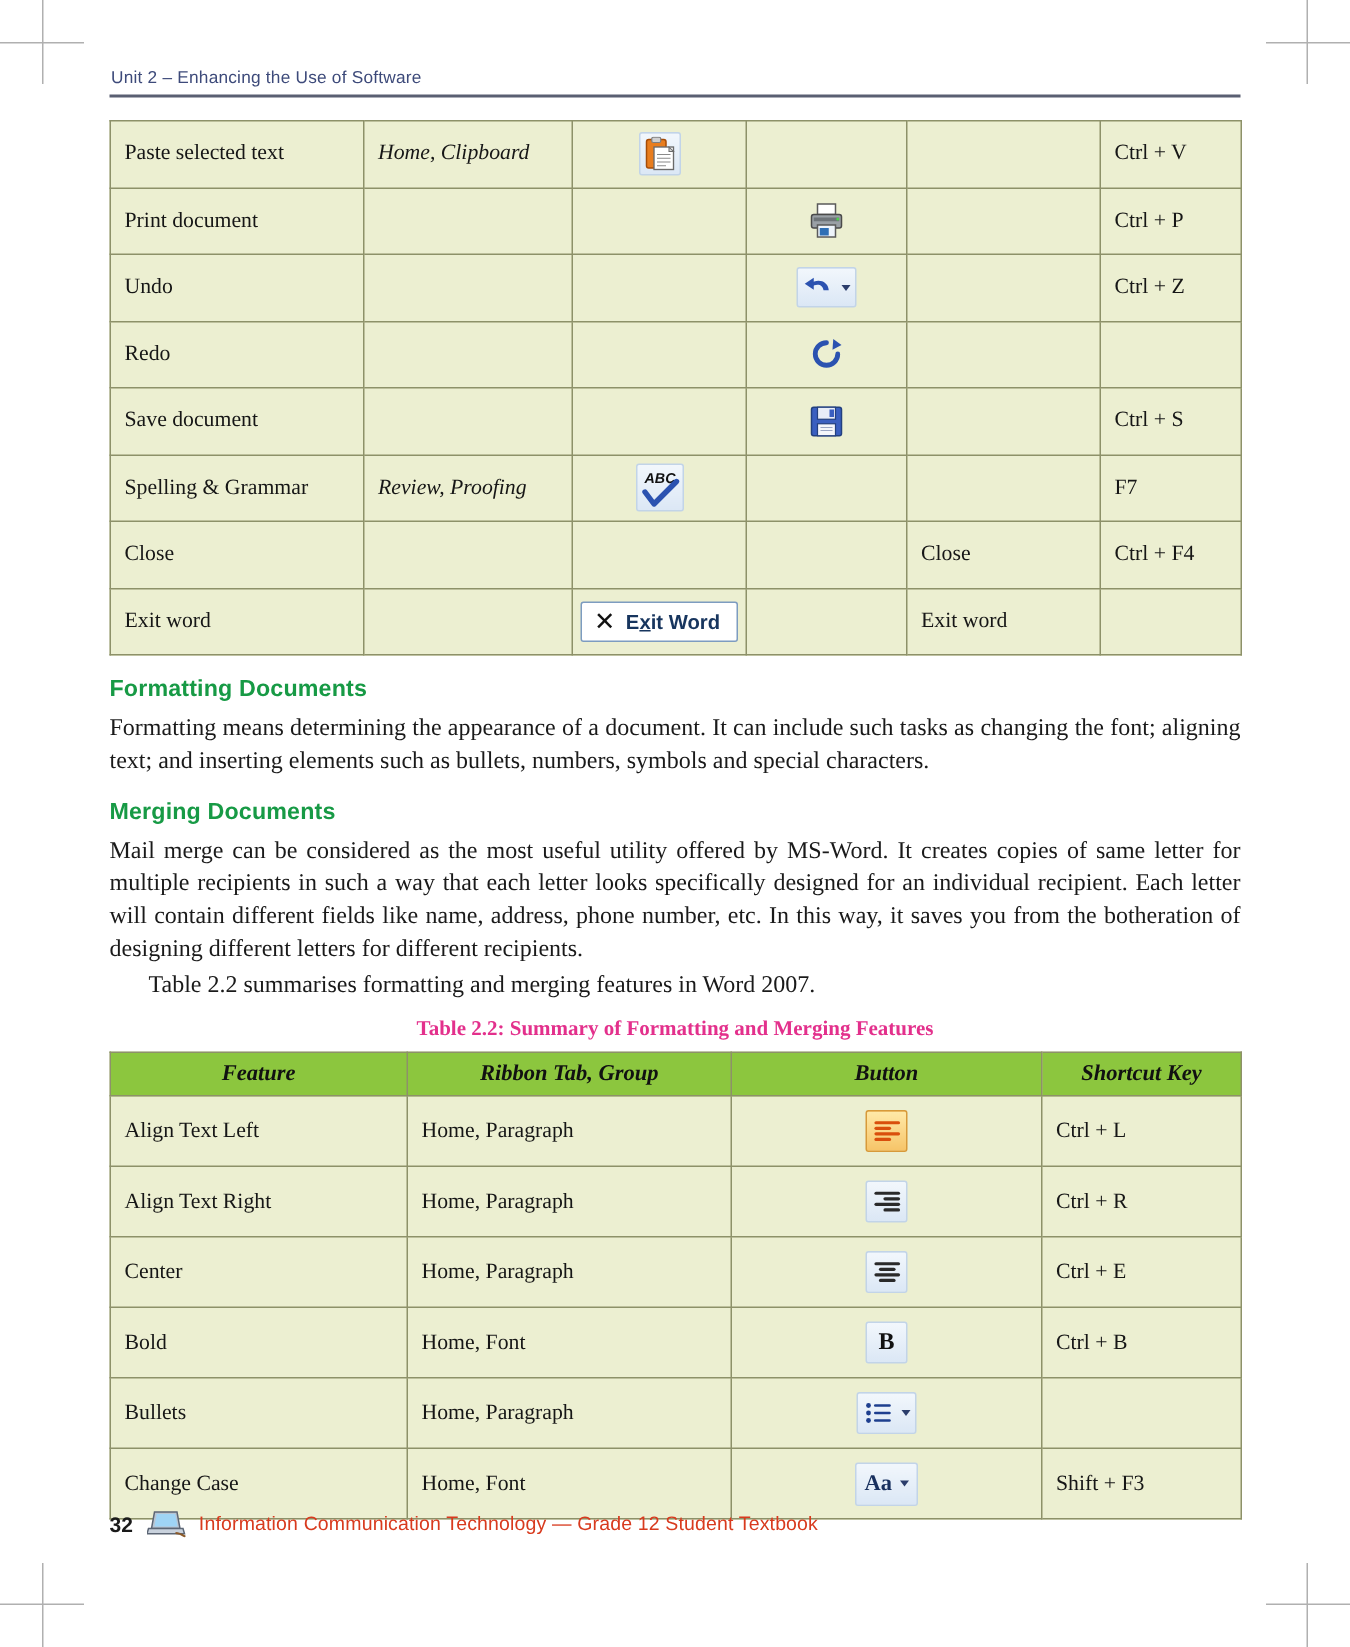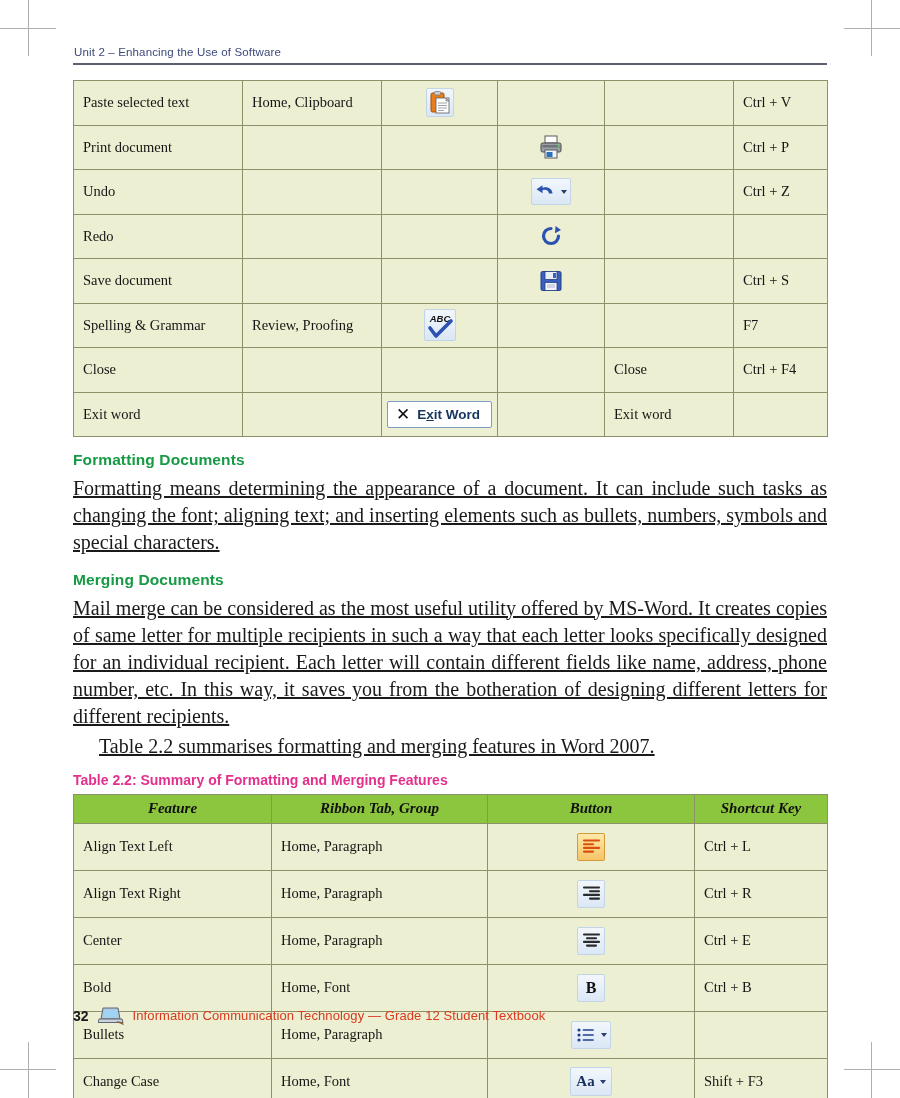--- a/index.html
+++ b/index.html
@@ -65,21 +65,21 @@
     background: #ecefd1;
     font-size: 14.5px;
     color: #161616;
     padding: 0 9px;
     vertical-align: middle;
   }
 
   
   #table-shortcuts td { height: 43.5px; }
   #table-shortcuts td.c-feature  { text-align: left; }
-  #table-shortcuts td.c-ribbon   { text-align: left; }
+  #table-shortcuts td.c-ribbon   { text-align: left; font-style: italic; }
   #table-shortcuts td.c-btn1,
   #table-shortcuts td.c-btn2     { text-align: center; padding: 0; }
   #table-shortcuts td.c-qat      { text-align: left; }
   #table-shortcuts td.c-key      { text-align: left; }
 
   
   #table-formatting th {
     background: #8cc63e;
     border: 1px solid #8d9169;
     font-style: italic;
@@ -95,35 +95,34 @@
   
   h2.sec {
     font-family: "Liberation Sans", "DejaVu Sans", sans-serif;
     font-size: 15.5px;
     font-weight: 700;
     color: #179a45;
     margin: 14px 0 6px 0;
     letter-spacing: 0.1px;
   }
   p.body {
-    font-size: 20px;
+    font-size: 16px;
     line-height: 1.36;
     margin: 0 0 2px 0;
     text-align: justify;
     text-justify: inter-word;
-    text-decoration: underline;
   }
   p.body.indent { text-indent: 26px; margin-top: 0; }
 
   .tbl-caption {
-    font-family: Liberation Sans, sans-serif;
+    font-family: Liberation Serif, serif;
     font-size: 14px;
     font-weight: 700;
     color: #e3308c;
-    text-align: left;
+    text-align: center;
     margin: 12px 0 6px 0;
   }
 
   
   .footer {
     position: absolute;
     left: 73px;
     top: 1006px;
     width: 760px;
     display: flex;

